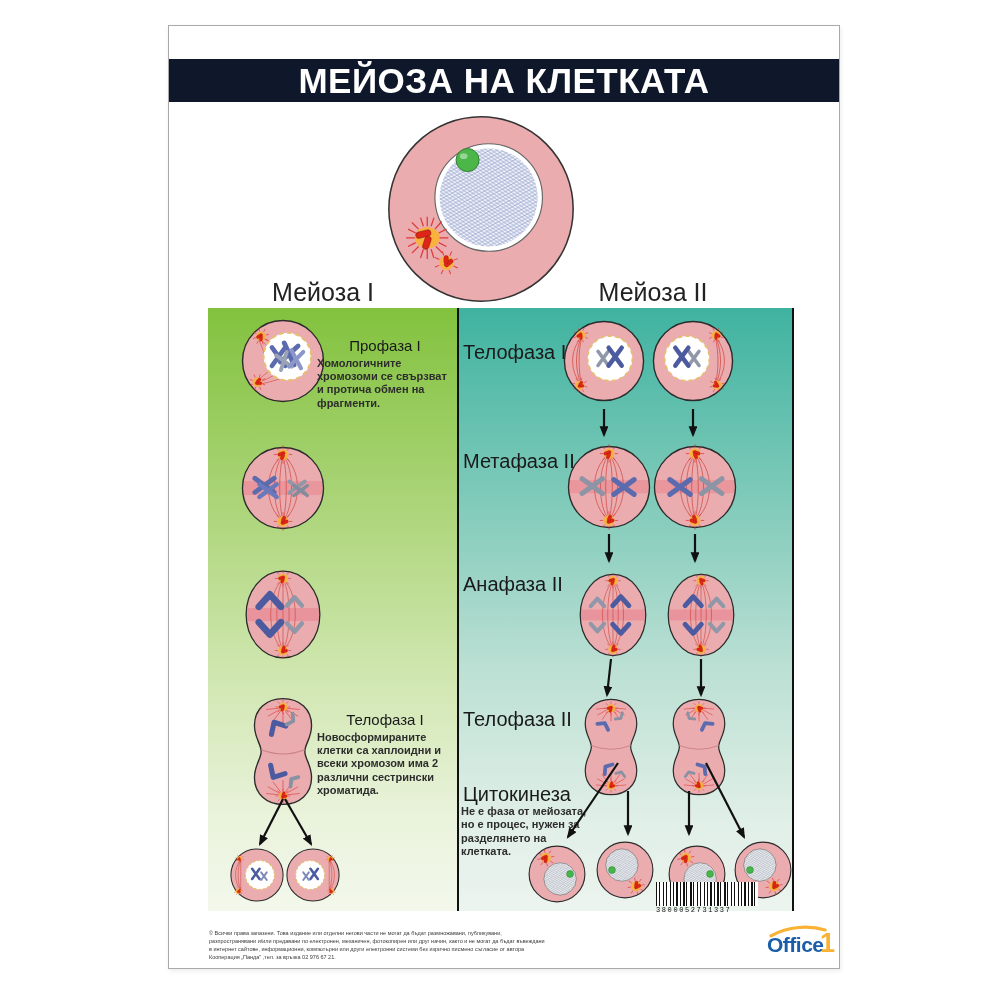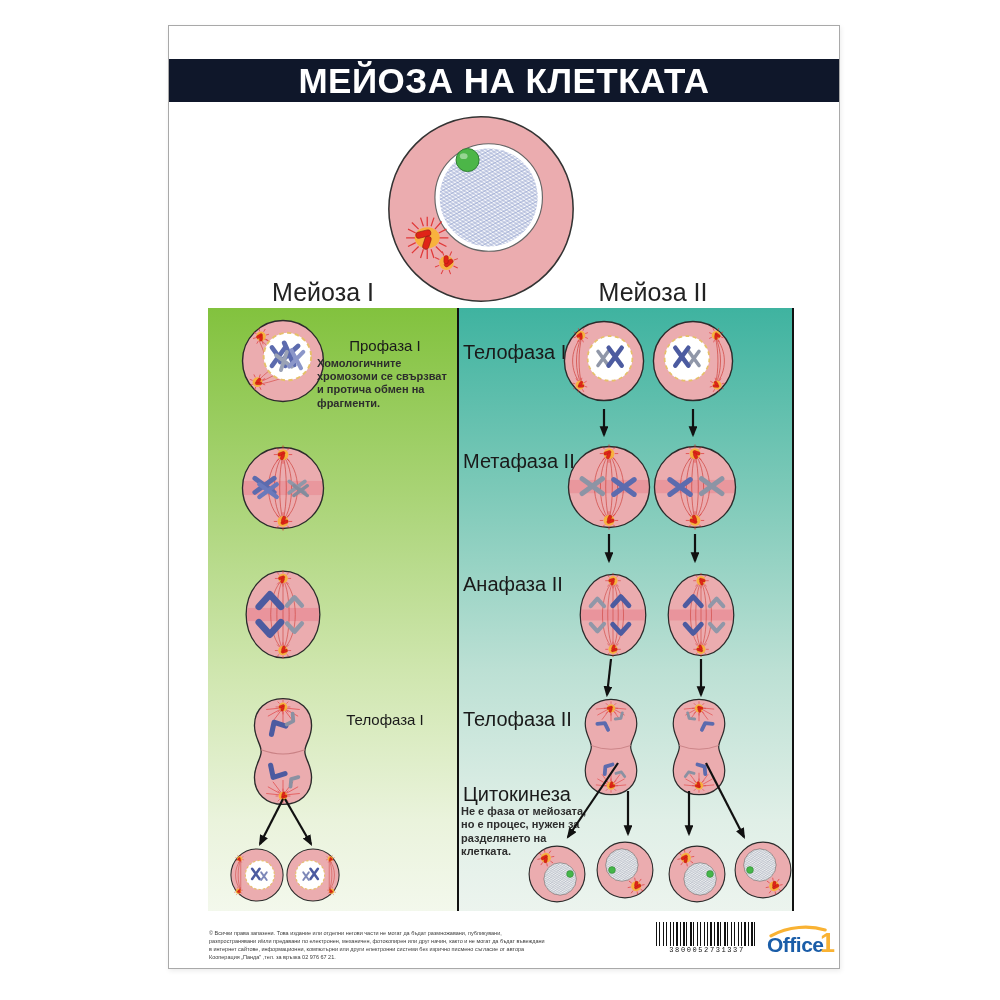--- a/index.html
+++ b/index.html
@@ -18,21 +18,21 @@
     border-left:2px solid #111;border-right:2px solid #111;
     background:linear-gradient(180deg,#3FB3A0 0%,#7CC9B8 30%,#BCE0D4 60%,#E0EFE7 85%,#ECF4EE 100%);}
   .cell{position:absolute;}
   .txt{position:absolute;width:136px;}
   .phase-title{font-size:15px;color:#1a1a1a;text-align:center;margin:0 0 2px 0;line-height:1.1;}
   .phase-desc{font-size:11px;font-weight:bold;color:#2d2d2d;line-height:1.22;margin:0;}
   .rlabel{position:absolute;font-size:20px;color:#1a1a1a;line-height:1.1;}
   .rdesc{position:absolute;font-size:11px;font-weight:bold;color:#2d2d2d;line-height:1.22;width:132px;}
   .arrows{position:absolute;left:0;top:0;width:670px;height:942px;pointer-events:none;}
   .copyright{position:absolute;left:40px;top:897px;width:336px;font-size:5.5px;color:#3a3a3a;line-height:1.5;}
-  .barcode{position:absolute;left:487px;top:896px;width:102px;text-align:center;}
+  .barcode{position:absolute;left:487px;top:856px;width:102px;}
   .barcode .bars{height:24px;width:100%;
     background:repeating-linear-gradient(90deg,#111 0 1.5px,#fff 1.5px 3.2px,#111 3.2px 4.2px,#fff 4.2px 6.8px);}
   .barcode .num{font-size:7px;letter-spacing:1.6px;color:#111;font-family:"Liberation Mono",monospace;}
   .office1{position:absolute;left:598px;top:901px;width:68px;height:34px;}
   .office1 .swoosh{position:absolute;left:2px;top:-4px;width:62px;height:16px;}
   .office1 .word{position:absolute;left:0;top:6px;font-size:21px;font-weight:bold;color:#1A5DA8;letter-spacing:-.5px;}
   .office1 .one{position:absolute;right:0;top:1px;font-size:27px;font-weight:bold;color:#F9B233;}
   svg{display:block;}
 </style>
 </head>
@@ -312,20 +312,21 @@
         <use href="#cellF"></use>
       </g>
     </svg>
 
   <div class="txt" style="left:148px;top:312px">
     <p class="phase-title">Профаза I</p>
     <p class="phase-desc">Хомологичните хромозоми се свързват и протича обмен на фрагменти.</p>
   </div>
   <div class="txt" style="left:148px;top:686px">
     <p class="phase-title">Телофаза I</p>
+    <p class="phase-desc">Новосформираните клетки са хаплоидни и всеки хромозом има 2 различни сестрински хроматида.</p>
   </div>
 
   <span class="rlabel" style="left:294px;top:315px">Телофаза II</span>
   <span class="rlabel" style="left:294px;top:424px">Метафаза II</span>
   <span class="rlabel" style="left:294px;top:547px">Анафаза II</span>
   <span class="rlabel" style="left:294px;top:682px">Телофаза II</span>
   <span class="rlabel" style="left:294px;top:757px">Цитокинеза</span>
   <p class="rdesc" style="left:292px;top:779px;margin:0">Не е фаза от мейозата, но е процес, нужен за разделянето на клетката.</p>
 
   <svg class="cell" style="left:392px;top:292px" width="86" height="86" viewBox="0 0 100 100">

